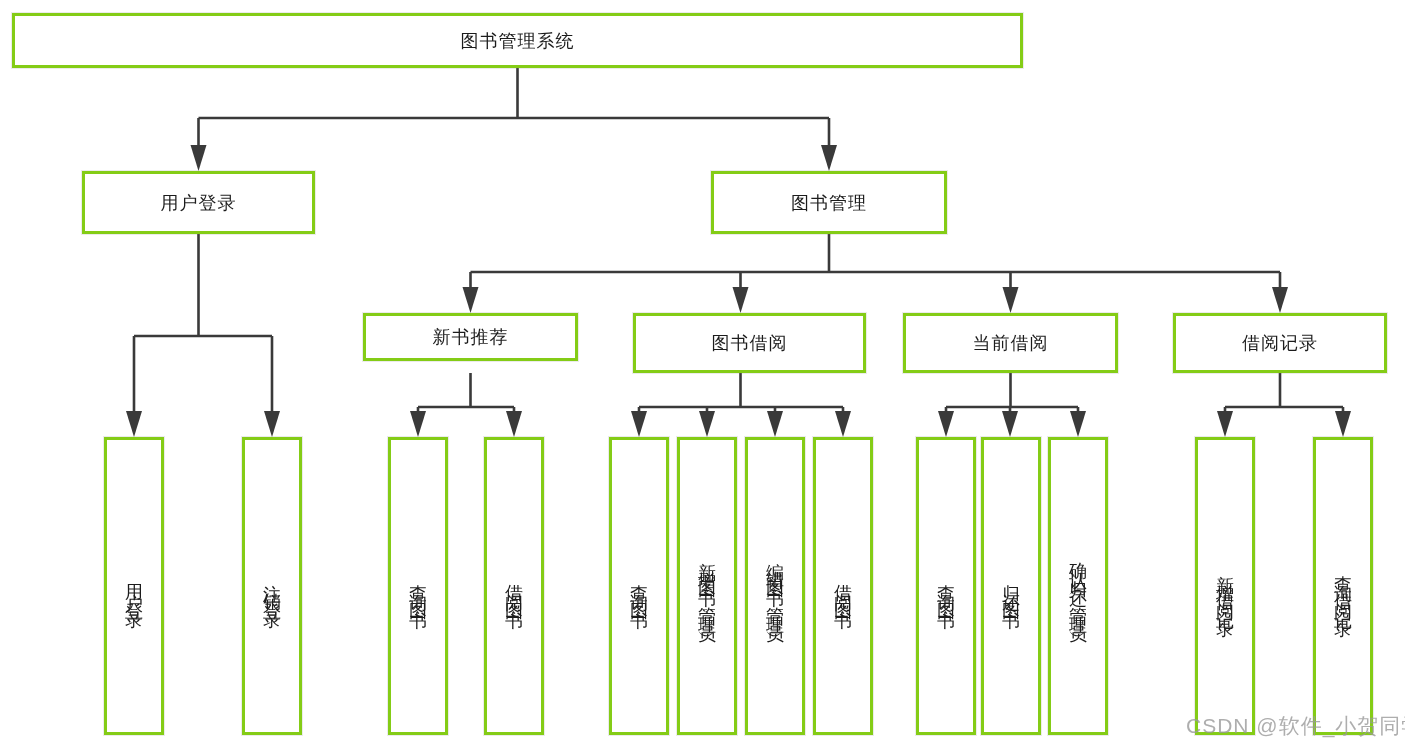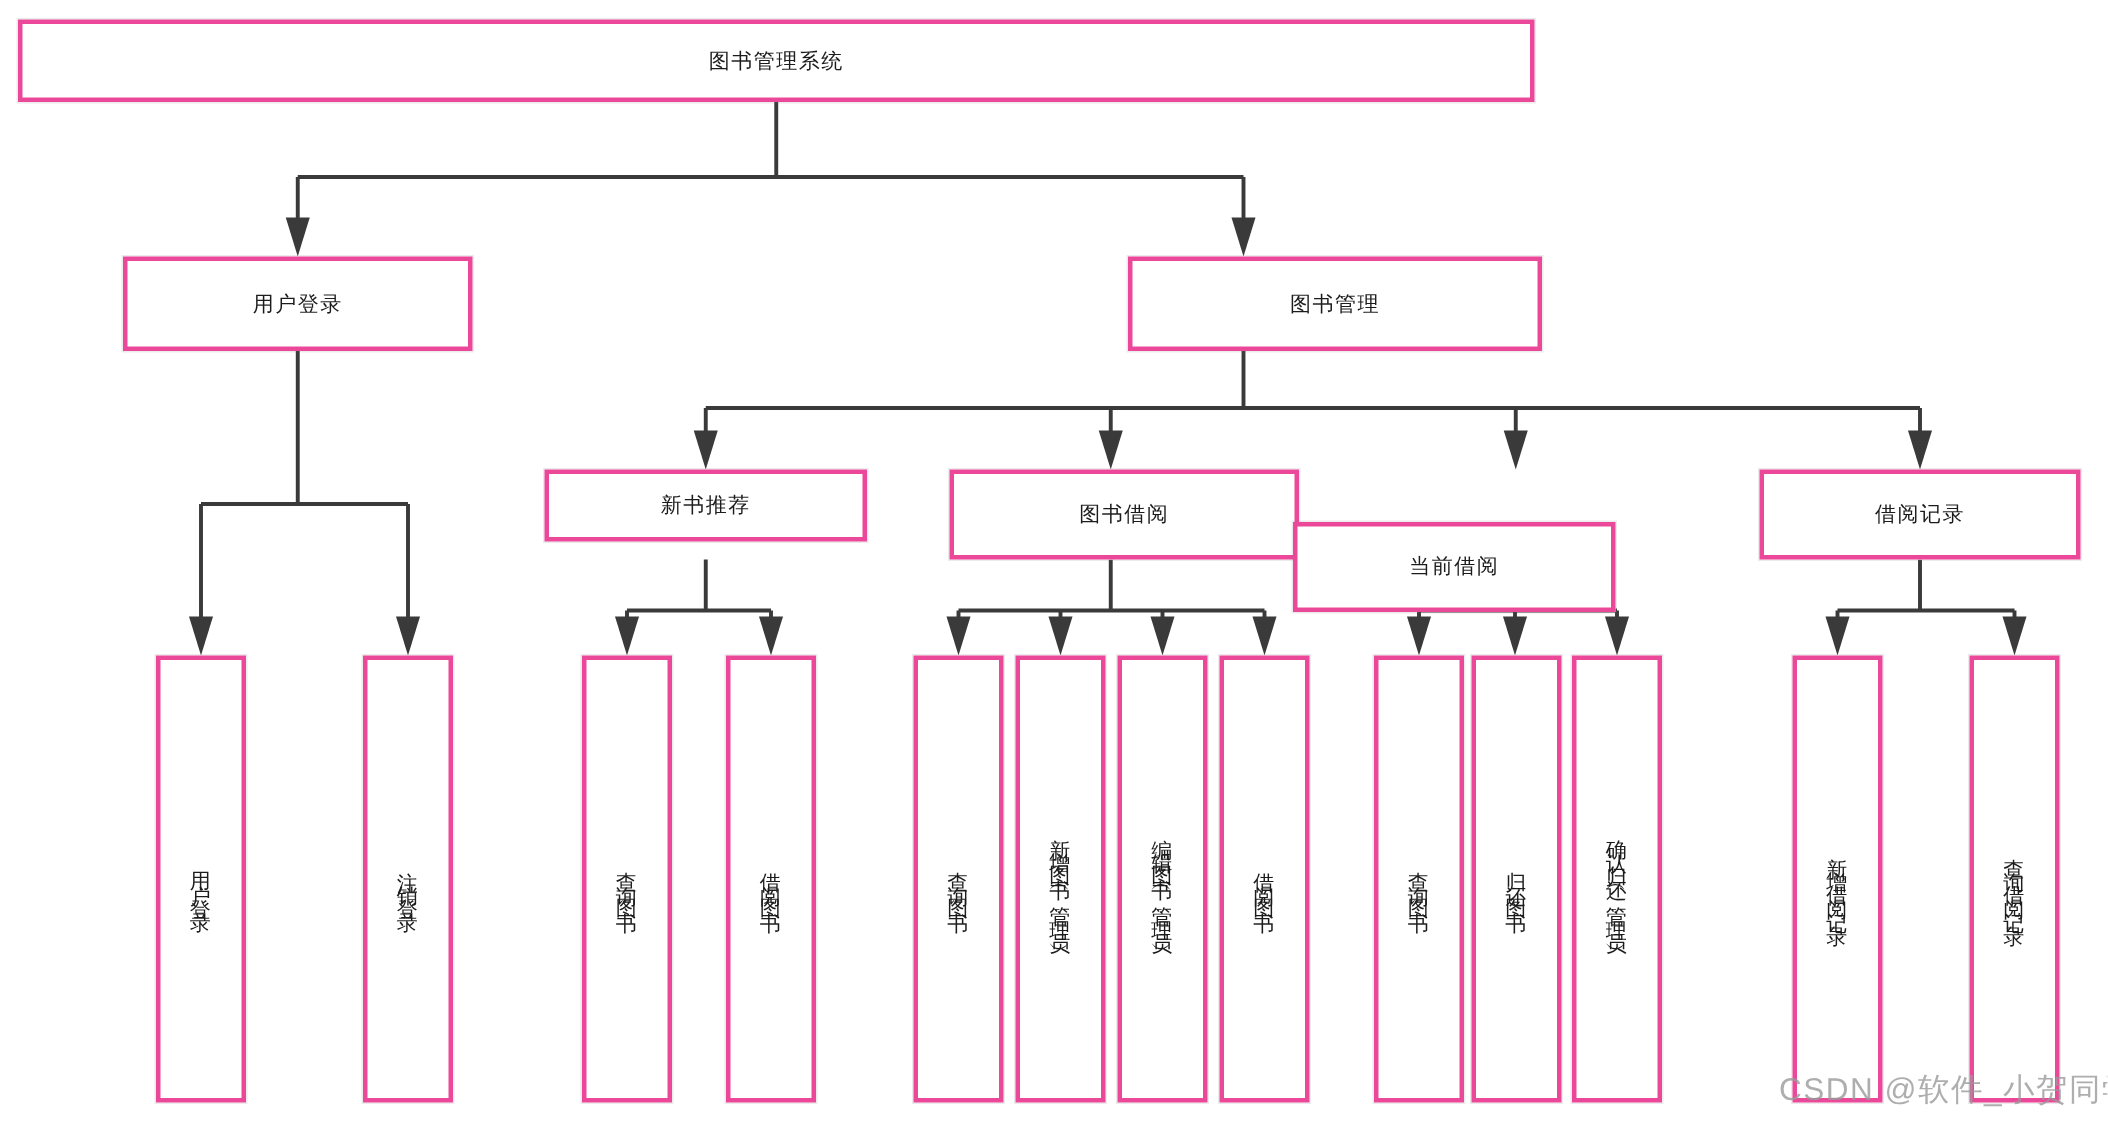--- a/index.html
+++ b/index.html
@@ -7,45 +7,45 @@
     position:relative;
     width:1405px;height:747px;
     background:#ffffff;
     font-family:"Liberation Sans","DejaVu Sans",sans-serif;
     overflow:hidden;
   }
   #connectors{position:absolute;left:0;top:0;width:1405px;height:747px;z-index:1;}
   .node{
     position:absolute;
     background:#ffffff;
-    border:3px solid #ec4899;
+    border:3px solid #84cc16;
     box-sizing:border-box;
     display:flex;align-items:center;justify-content:center;
     color:#1c1c1c;
-    font-size:14px;
+    font-size:18px;
     letter-spacing:1px;
     z-index:2;
     box-shadow:0 0 0 1px rgba(120,120,120,.15);
   }
   .leaf{
     top:437px;height:298px;width:60px;
     writing-mode:vertical-rl;
     text-orientation:mixed;
     letter-spacing:9px;
     padding-top:4px;
   }
   
   #n-root{left:12px;top:13px;width:1011px;height:55px;}
   
   #n-user-login{left:82px;top:171px;width:233px;height:63px;}
-  #n-book-mgmt{left:752px;top:171px;width:276px;height:63px;text-align:center;}
+  #n-book-mgmt{left:711px;top:171px;width:236px;height:63px;text-align:center;}
   
   #n-new-book-rec{left:363px;top:313px;width:215px;height:48px;}
   #n-book-borrow{left:633px;top:313px;width:233px;height:60px;}
-  #n-current-borrow{left:862px;top:313px;width:215px;height:60px;margin-top:35px;}
+  #n-current-borrow{left:903px;top:313px;width:215px;height:60px;}
   #n-borrow-record{left:1173px;top:313px;width:214px;height:60px;}
   
   #n-leaf-user-login{left:104px;}
   #n-leaf-logout{left:242px;}
   #n-leaf-nbr-query{left:388px;}
   #n-leaf-nbr-borrow{left:484px;}
   #n-leaf-bb-query{left:609px;}
   #n-leaf-bb-add{left:677px;}
   #n-leaf-bb-edit{left:745px;}
   #n-leaf-bb-borrow{left:813px;}

